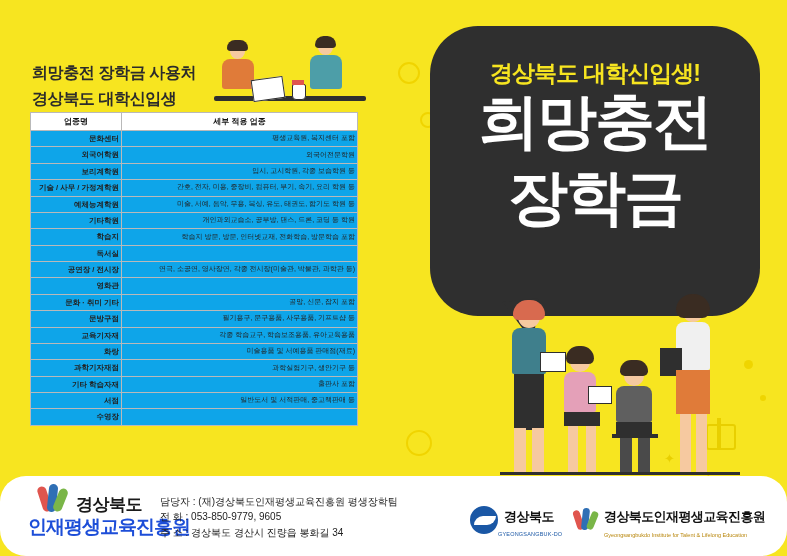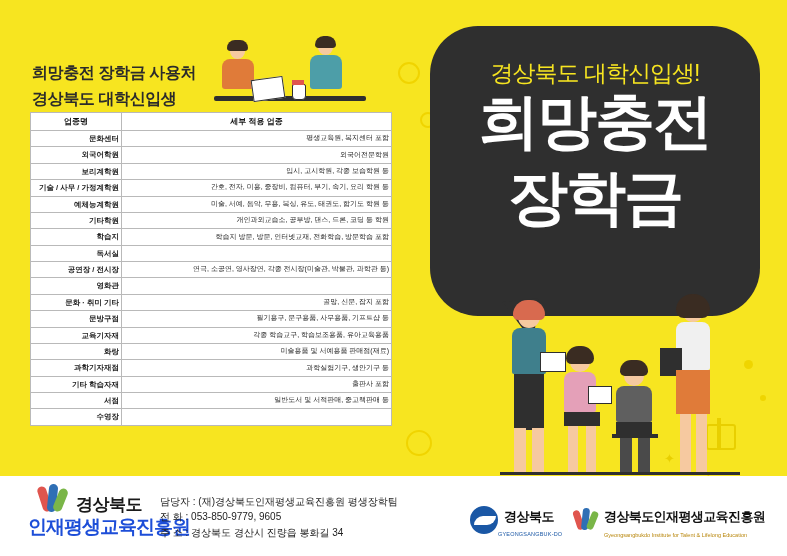--- a/index.html
+++ b/index.html
@@ -19,21 +19,21 @@
   .dot{position:absolute;border-radius:50%;background:#efd500;pointer-events:none;}
 
   
   .head-left{
     position:absolute;left:32px;top:60px;
     color:#2b2b2b;font-weight:bold;font-size:16px;line-height:1.65;
     letter-spacing:-0.4px;
   }
   
   .tbl-wrap{position:absolute;left:30px;top:112px;width:362px;}
-  table.t{border-collapse:collapse;width:362px;background:#ffffff;}
+  table.t{border-collapse:collapse;width:328px;background:#0ea5e9;}
   table.t th{
     background:#ffffff;border:1px solid #b9b9b9;
     font-size:8px;font-weight:bold;color:#111;
     padding:3px 0;text-align:center;
   }
   table.t td{
     border:1px solid #b9b9b9;font-size:7px;color:#222;
     padding:3px 2px;text-align:right;line-height:1.25;
   }
   table.t td.c1{width:86px;font-weight:bold;font-size:7.5px;}
@@ -45,34 +45,34 @@
     background:#2f2f2f;border-radius:48px;
   }
   .bubble-tail{
     position:absolute;left:505px;top:300px;width:0;height:0;
     border-left:26px solid transparent;border-right:10px solid transparent;
     border-top:44px solid #2f2f2f;
     transform:rotate(-6deg);
   }
   .b-line1{
     position:absolute;left:430px;top:58px;width:330px;text-align:center;
-    color:#f7e520;font-size:23px;font-weight:normal;letter-spacing:-1px;
+    color:#f7e520;font-size:23px;font-weight:bold;letter-spacing:-1px;
   }
   .b-line2{
     position:absolute;left:430px;top:92px;width:330px;text-align:center;
     color:#ffffff;font-size:60px;font-weight:bold;letter-spacing:-2px;line-height:1.0;
   }
   .b-line3{
     position:absolute;left:430px;top:168px;width:330px;text-align:center;
     color:#ffffff;font-size:60px;font-weight:bold;letter-spacing:-2px;line-height:1.0;
   }
 
   
   .footbar{
-    position:absolute;left:0;bottom:0;width:787px;height:80px;background:#ffffff;
+    position:absolute;left:0;bottom:0;width:787px;height:80px;background:#ffffff;border-radius:26px;
   }
   .foot-logo-name{
     position:absolute;left:76px;bottom:40px;font-size:17px;font-weight:bold;color:#1a1a1a;letter-spacing:-0.5px;
   }
   .foot-logo-sub{
     position:absolute;left:28px;bottom:16px;font-size:19px;font-weight:bold;color:#1d4ed8;letter-spacing:-1px;
   }
   .contact{position:absolute;left:160px;bottom:16px;font-size:10px;color:#222;line-height:1.55;margin-top:12px;}
 
   .gb-logo{position:absolute;left:470px;bottom:22px;}

